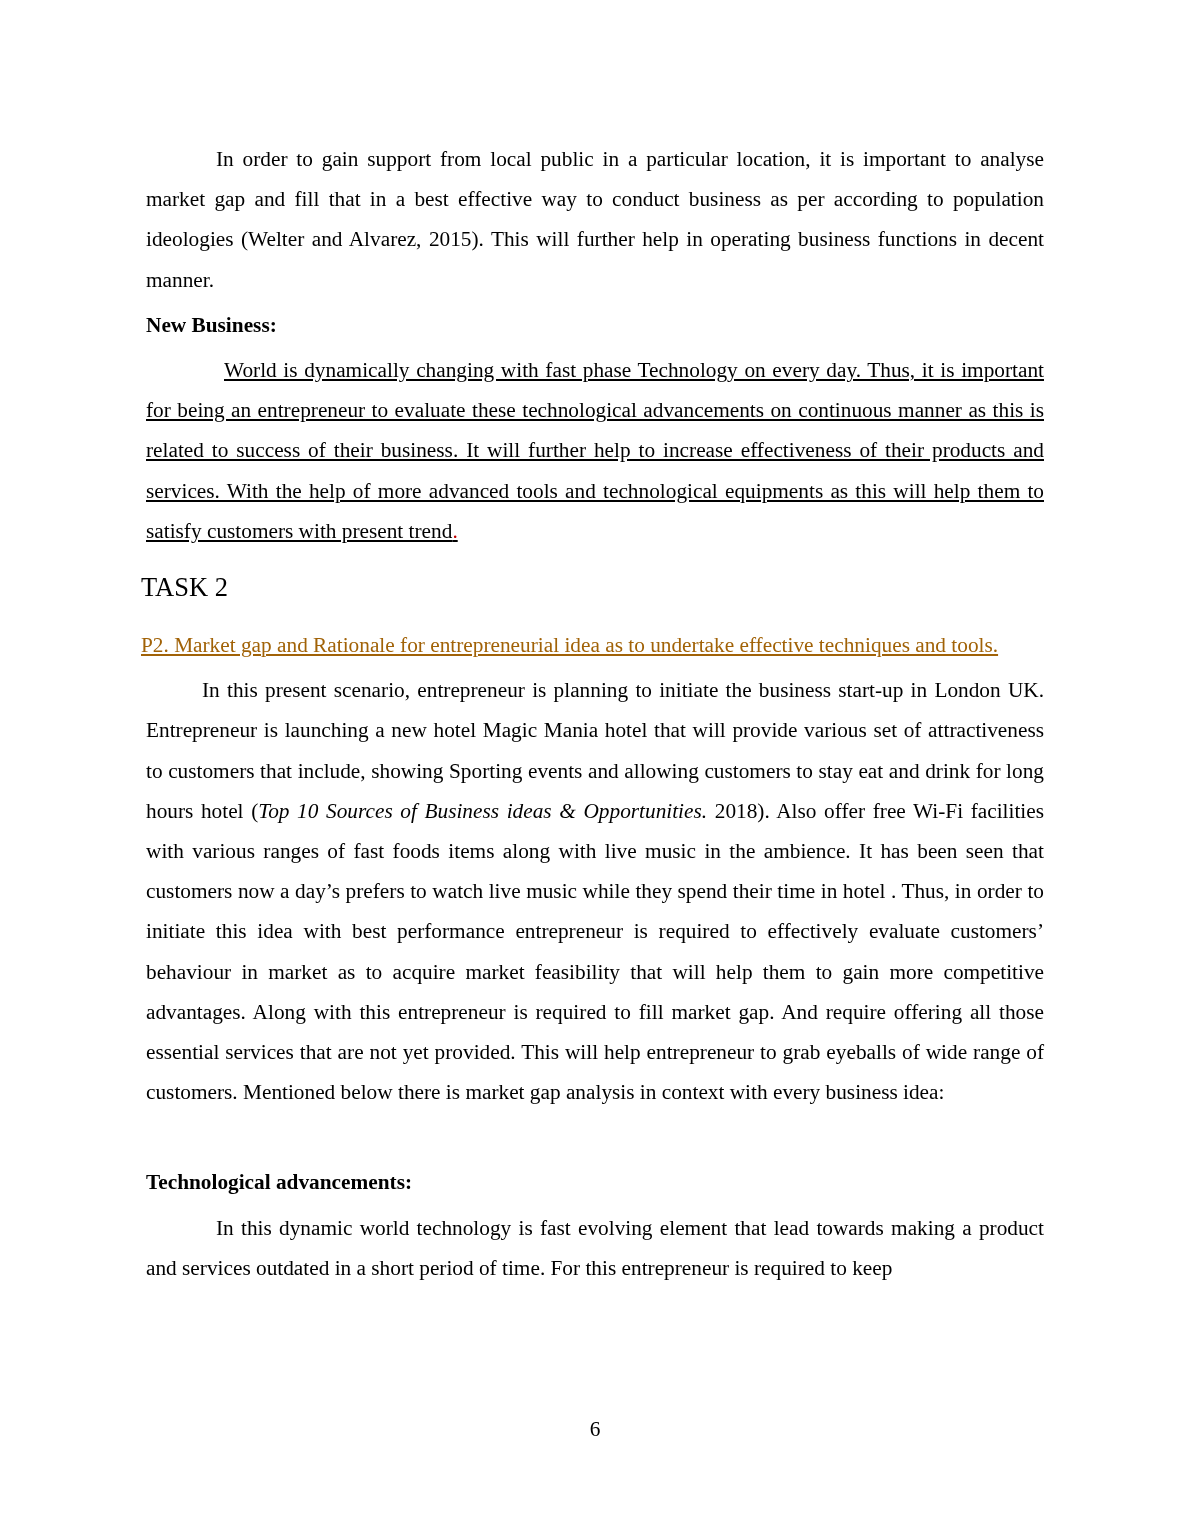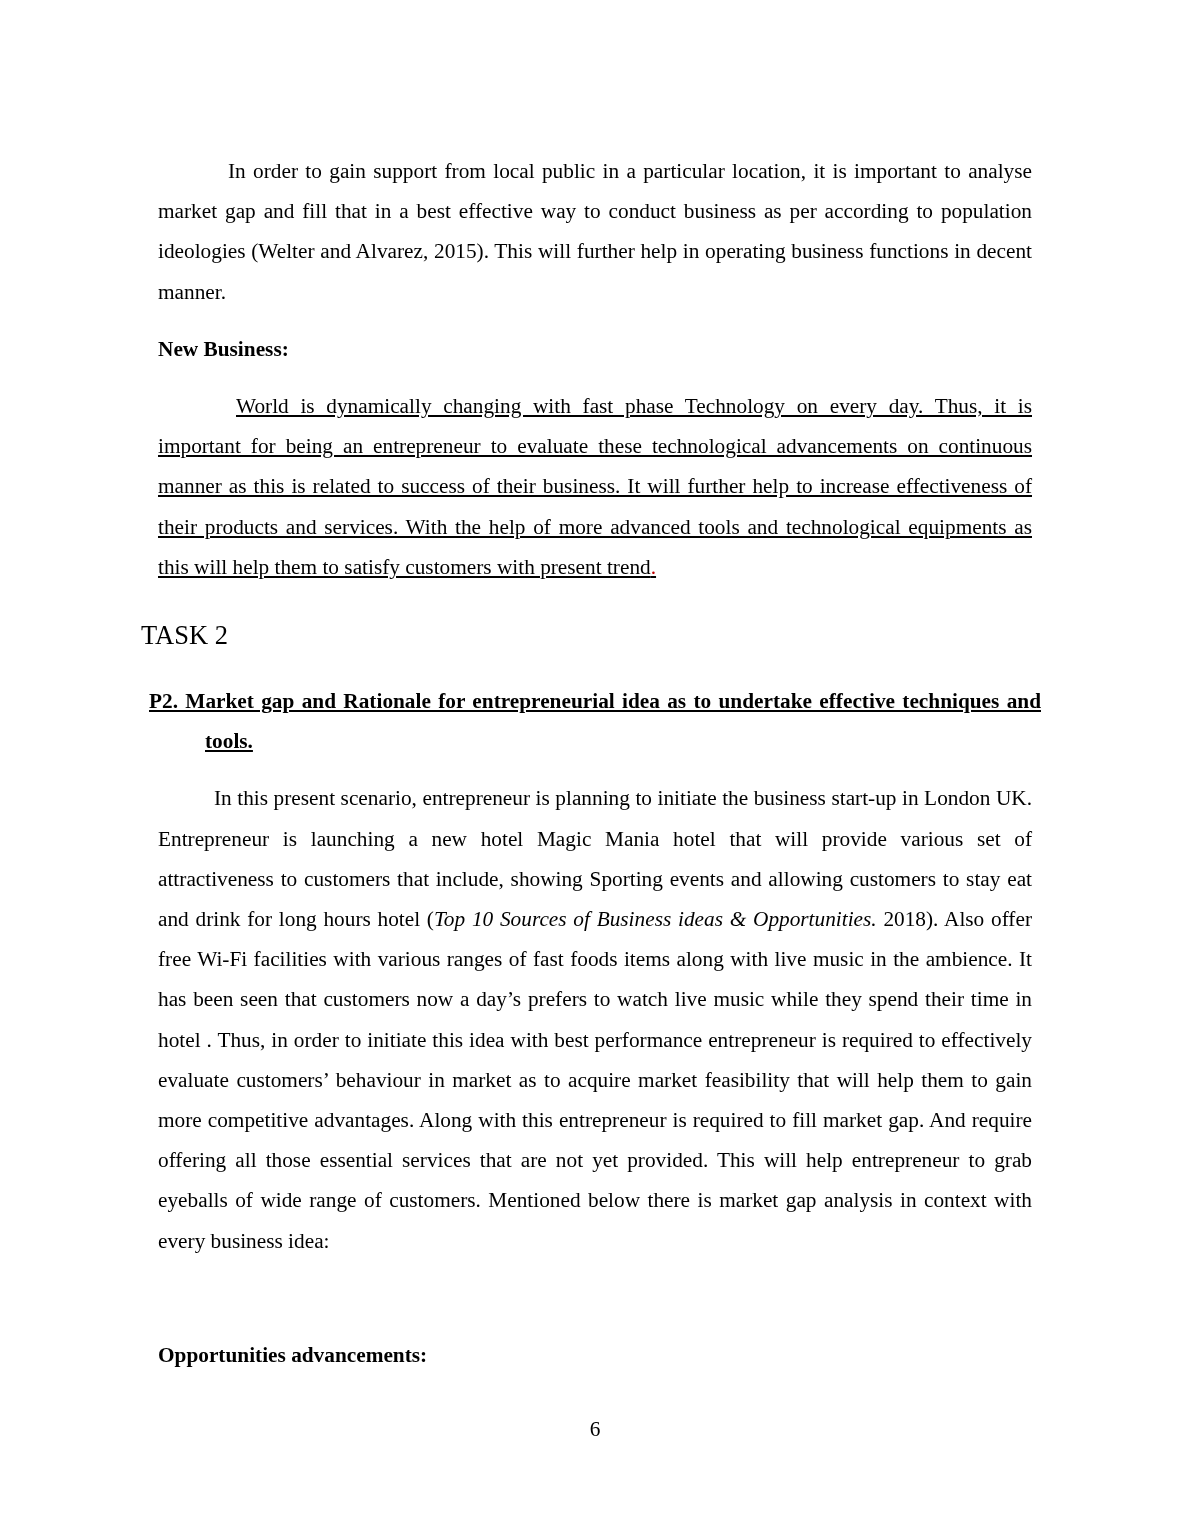--- a/index.html
+++ b/index.html
@@ -1,27 +1,27 @@
 <!DOCTYPE html>
 <html><head>
   <meta charset="utf-8">
   <style>
     html, body { margin: 0; padding: 0; background: #ffffff; }
     body { width: 1190px; height: 1540px; position: relative; overflow: hidden;
       font-family: "Liberation Serif", "DejaVu Serif", serif; color: #000; }
     .page { position: absolute; left: 141px; top: 134px; width: 908px; }
-    .p { font-size: 21.3px; line-height: 40.2px; text-align: justify; margin: 17px; }
+    .p { font-size: 21.3px; line-height: 40.2px; text-align: justify; margin: 5px; }
     .p.indent { text-indent: 70px; }
     .p.indent2 { text-indent: 56px; }
     .p.indent3 { text-indent: 78px; text-decoration: underline; }
     .bold { font-weight: bold; }
     .h-task { font-size: 26.5px; font-weight: normal; margin: 0; line-height: 34px; }
     .red { color: #c00000; }
-    .link-heading { color: #000000; text-decoration: underline; font-size: 21.3px;
-      line-height: 40.2px; text-align: justify; margin: 8px; padding-left: 56px; text-indent: -56px; font-weight: bold; }
+    .link-heading { color: #a16207; text-decoration: underline; font-size: 21.3px;
+      line-height: 40.2px; text-align: justify; margin: 0; padding-left: 56px; text-indent: -56px; }
     .page-num { position: absolute; top: 1417px; left: 0; width: 1190px; text-align: center;
       font-size: 21.3px; }
   </style>
 </head>
 <body>
 
 <div class="page">
   <p class="p indent">In order to gain support from local public in a particular location, it is important to analyse market gap and fill that in a best effective way to conduct business as per according to population ideologies (Welter and Alvarez, 2015). This will further help in operating business functions in decent manner.</p>
 
   <p class="p bold">New Business:</p>
@@ -30,17 +30,18 @@
 
   <div style="height:14px"></div>
   <p class="h-task">TASK 2</p>
   <div style="height:21px"></div>
 
   <p class="link-heading">P2. Market gap and Rationale for entrepreneurial idea as to undertake effective techniques and tools. </p>
 
   <p class="p indent2"><span>In this present scenario, entrepreneur is planning to initiate the business start-up in London UK. Entrepreneur is launching a new hotel  Magic Mania hotel  that will provide various set of attractiveness to customers that include, showing Sporting events and allowing customers to stay eat and drink for long hours hotel  (</span><i>Top 10 Sources of Business ideas &amp; Opportunities.</i><span> 2018). Also offer free Wi-Fi facilities with various ranges of fast foods items along with live music in the ambience. It has been seen that customers now a day’s prefers to watch live music while they spend their time in hotel . Thus, in order to initiate this idea with best performance entrepreneur is required to effectively evaluate customers’ behaviour in market as to acquire market feasibility that will help them to gain more competitive advantages. Along with this entrepreneur is required to fill market gap. And require offering all those essential services that are not yet provided.  This will help entrepreneur to grab eyeballs of wide range of customers. Mentioned below there is market gap analysis in context with every business idea:</span></p>
 
   <div style="height:40px"></div>
-  <p class="p bold">Opportunities advancements:</p>
+  <p class="p bold">Technological advancements:</p>
 
+  <p class="p indent">In this dynamic world technology is fast evolving element that lead towards making a product and services outdated in a short period of time. For this entrepreneur is required to keep</p>
 </div>
 
 <div class="page-num">6</div>
 
 </body></html>

